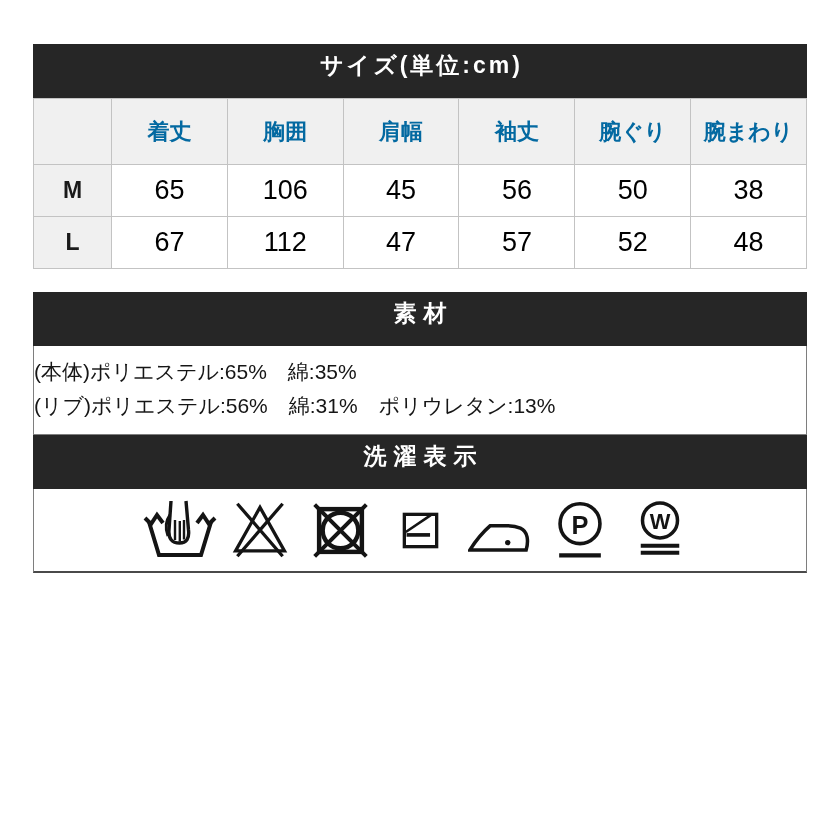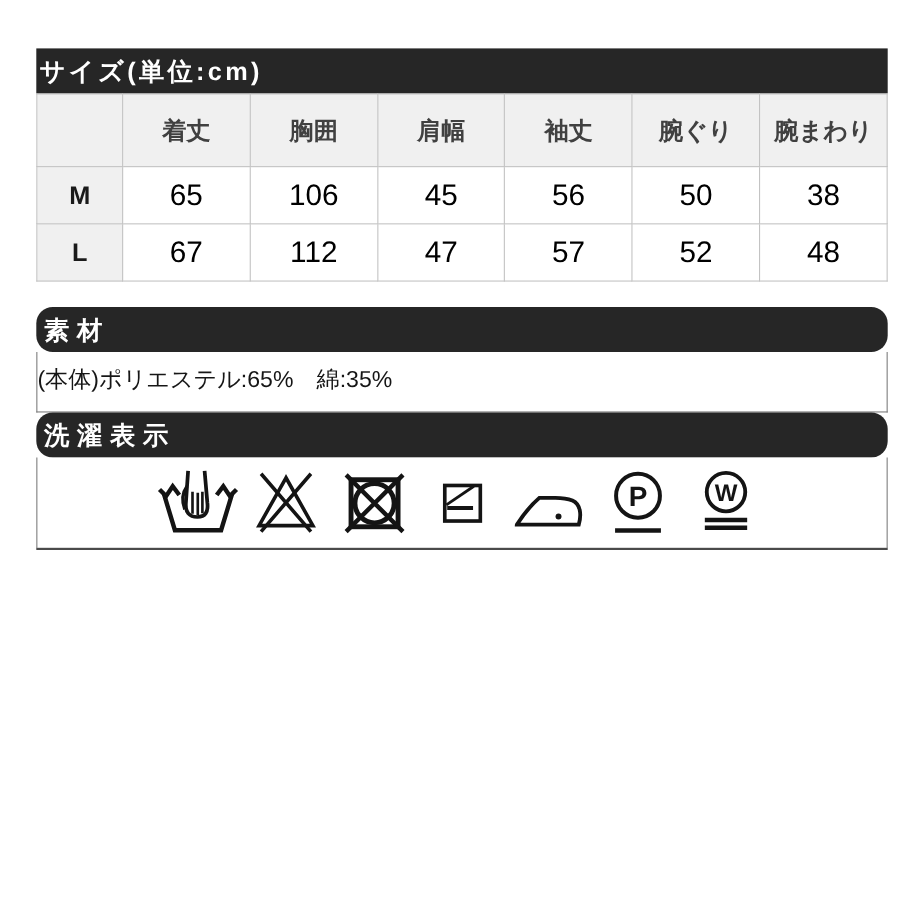--- a/index.html
+++ b/index.html
@@ -5,36 +5,36 @@
   html,body{margin:0;padding:0;}
   body{
     width:840px;height:840px;background:#ffffff;
     font-family:"Liberation Sans",sans-serif;color:#1a1a1a;
     -webkit-font-smoothing:antialiased;
   }
   .wrap{padding:44px 33px 0 33px;}
 
   
   .bar{
-    background:#262626;color:#ffffff;height:41px;line-height:42px;
-    text-align:left;font-weight:bold;font-size:23px;
+    background:#262626;color:#ffffff;height:54px;line-height:42px;
+    text-align:center;font-weight:bold;font-size:23px;
   }
   .bar.ls-size{letter-spacing:3px;text-indent:3px;}
-  .bar.ls-wide{letter-spacing:7px;text-indent:7px;border-radius:15px;}
+  .bar.ls-wide{letter-spacing:7px;text-indent:7px;}
 
   
   table.size{
     width:100%;border-collapse:collapse;table-layout:fixed;
   }
   table.size th,table.size td{
     border:1px solid #c3c3c3;text-align:center;vertical-align:middle;
     padding:0;
   }
   table.size thead th{
-    height:65px;background:#f0f0f0;font-size:22px;font-weight:bold;color:#404040;
+    height:65px;background:#f0f0f0;font-size:22px;font-weight:bold;color:#0369a1;
   }
   table.size tbody th{
     background:#f0f0f0;font-size:23px;font-weight:bold;color:#1a1a1a;
   }
   table.size tbody td{
     height:51px;background:#ffffff;font-size:27px;font-weight:400;color:#000000;
   }
 
   
   .notes{margin:23px 28px 0 24px;font-size:19.5px;line-height:34px;color:#2b2b2b;}
@@ -106,20 +106,21 @@
     </table>
   </section>
 
   <section class="notes">
   </section>
 
   <section class="section-material">
     <div class="bar ls-wide">素材</div>
     <div class="box-body mat-body">
       <p>(本体)ポリエステル:65%　綿:35%</p>
+      <p>(リブ)ポリエステル:56%　綿:31%　ポリウレタン:13%</p>
     </div>
   </section>
 
   <section class="section-care">
     <div class="bar ls-wide">洗濯表示</div>
     <div class="box-body care-body">
 
       <span class="icon-cell">
         <svg width="76" height="62" viewBox="0 0 76 62">
           <path class="care-stroke" stroke-width="4" d="M3 19 L9 25 L15 16 L21 24"></path>

